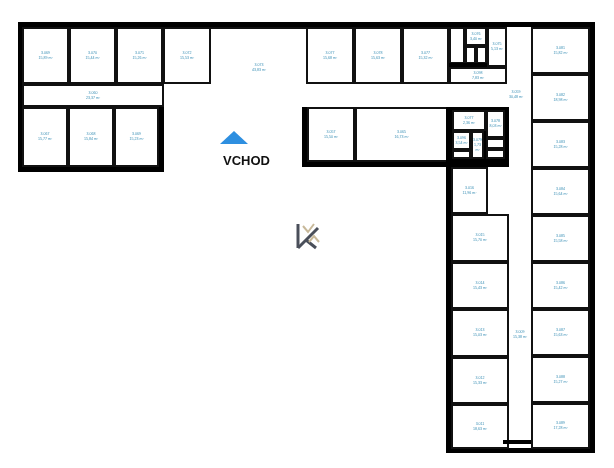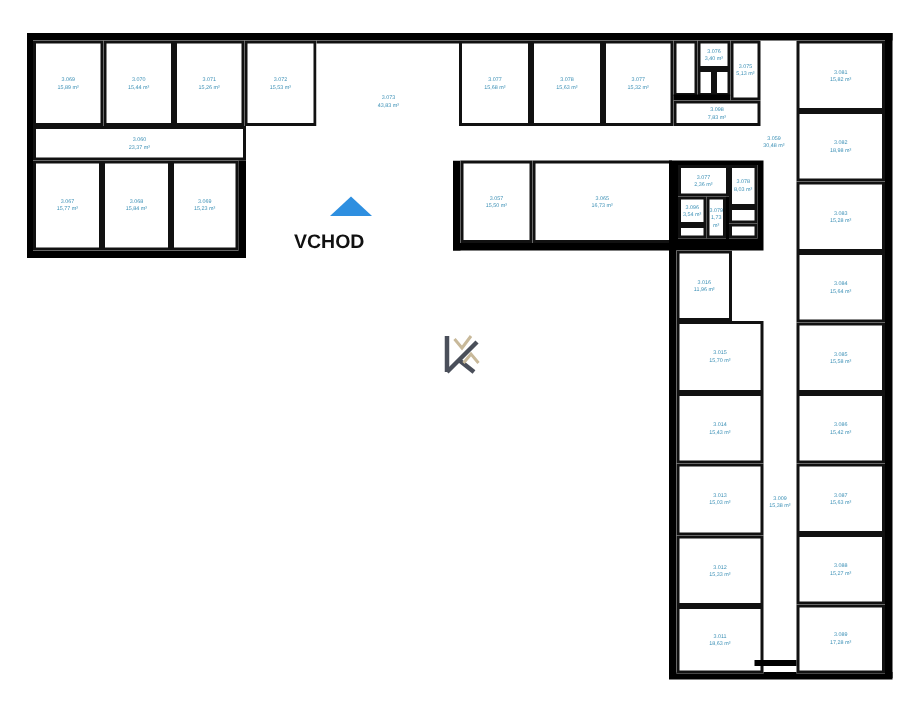--- a/index.html
+++ b/index.html
@@ -1,21 +1,21 @@
 <!DOCTYPE html>
 <html><head>
 <meta charset="utf-8">
 <style>
   html,body{margin:0;padding:0;background:#fff;}
   body{width:614px;height:468px;position:relative;overflow:hidden;font-family:"Liberation Sans",sans-serif;}
   .abs{position:absolute;box-sizing:border-box;}
   .room{position:absolute;box-sizing:border-box;border:2px solid #111;background:#fff;display:flex;flex-direction:column;align-items:center;justify-content:center;}
   .lbl{font-size:3.6px;line-height:5px;color:#3a8fb5;text-align:center;}
   .wall{position:absolute;background:#000;}
-  .vchod{position:absolute;left:196px;top:153px;font-weight:bold;font-size:13px;color:#111;}
+  .vchod{position:absolute;left:223px;top:153px;font-weight:bold;font-size:13px;color:#111;}
   .arrow{position:absolute;left:220px;top:131px;width:0;height:0;border-left:14px solid transparent;border-right:14px solid transparent;border-bottom:13px solid #2e8fe0;}
 </style>
 </head>
 <body>
 
 <div class="wall" style="left:18px;top:22px;width:488px;height:5px;"></div>
 <div class="wall" style="left:500px;top:22px;width:95px;height:5px;"></div>
 <div class="wall" style="left:590px;top:22px;width:5px;height:430px;"></div>
 <div class="wall" style="left:18px;top:22px;width:4px;height:150px;"></div>
 <div class="wall" style="left:18px;top:167px;width:146px;height:5px;"></div>

